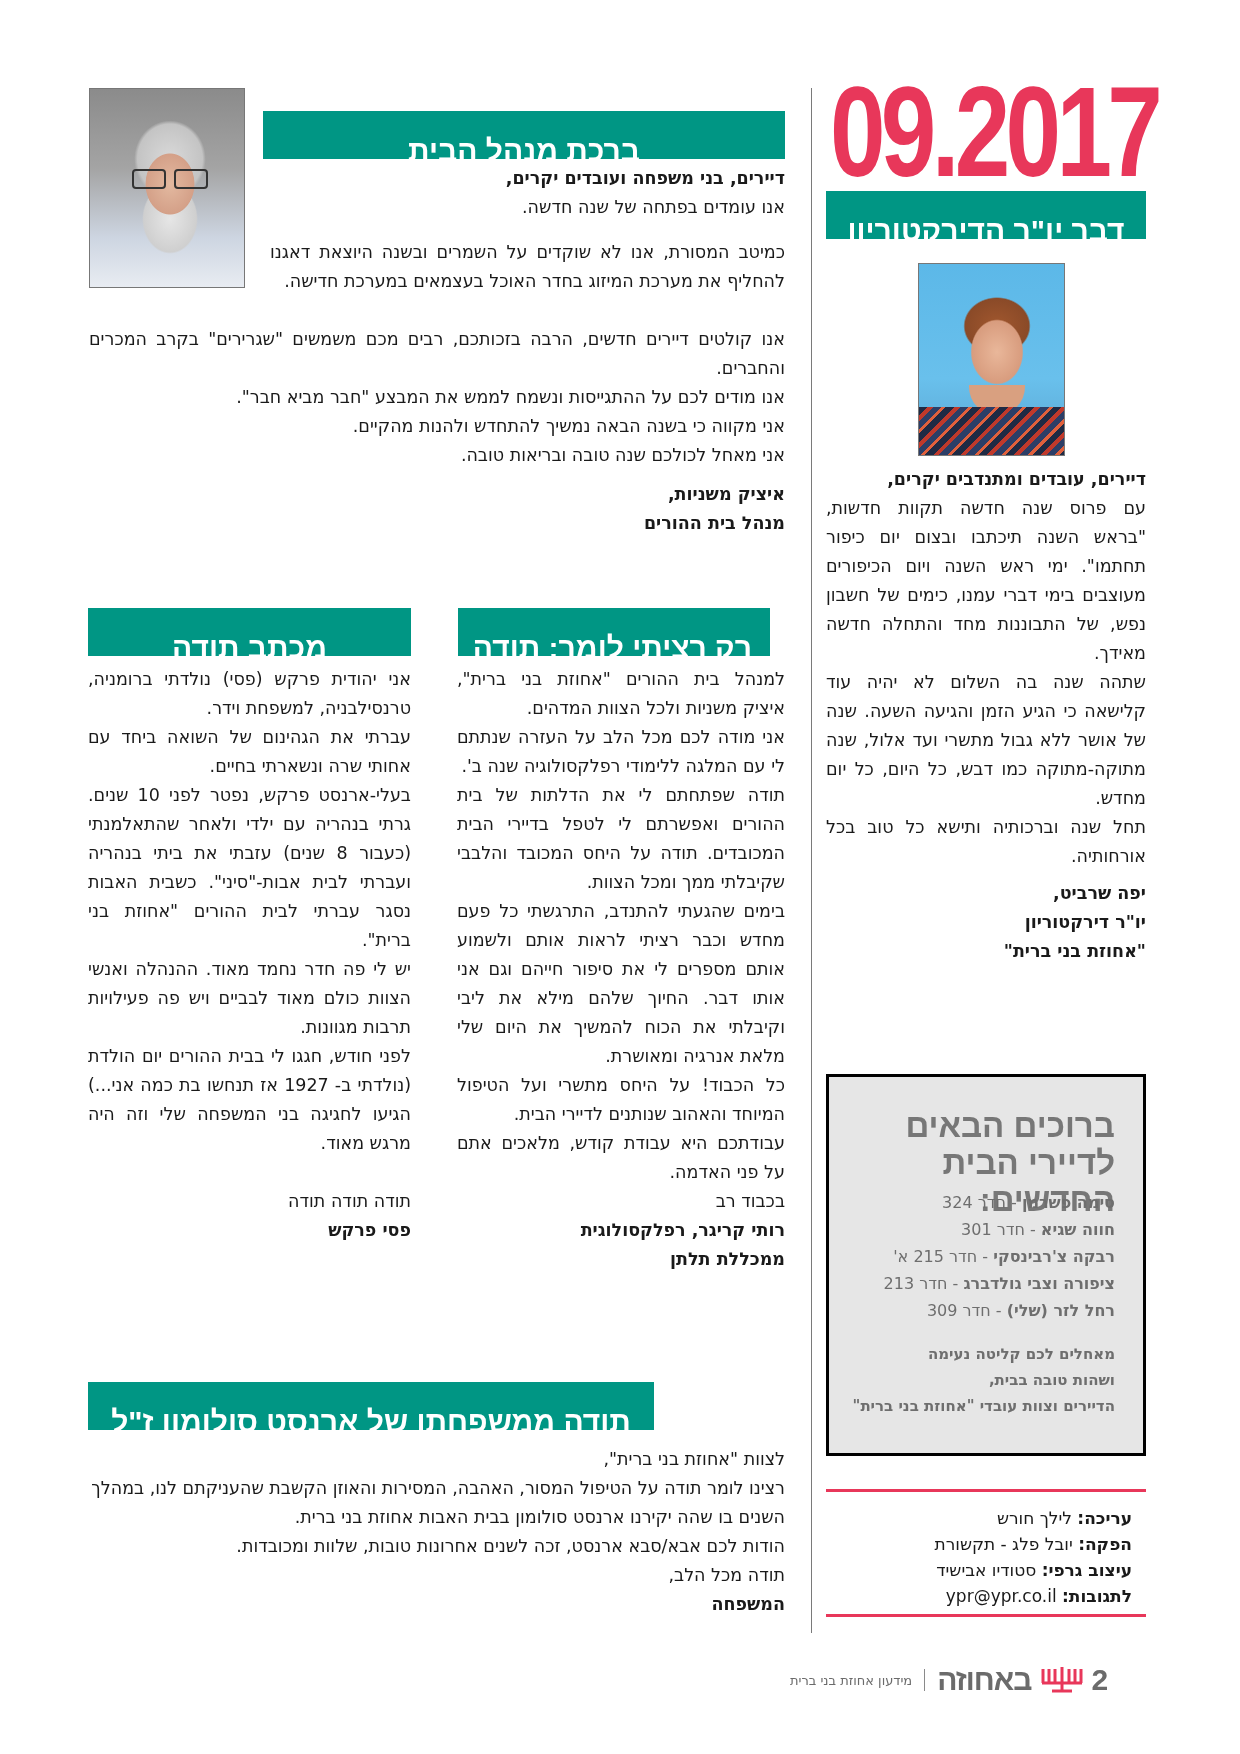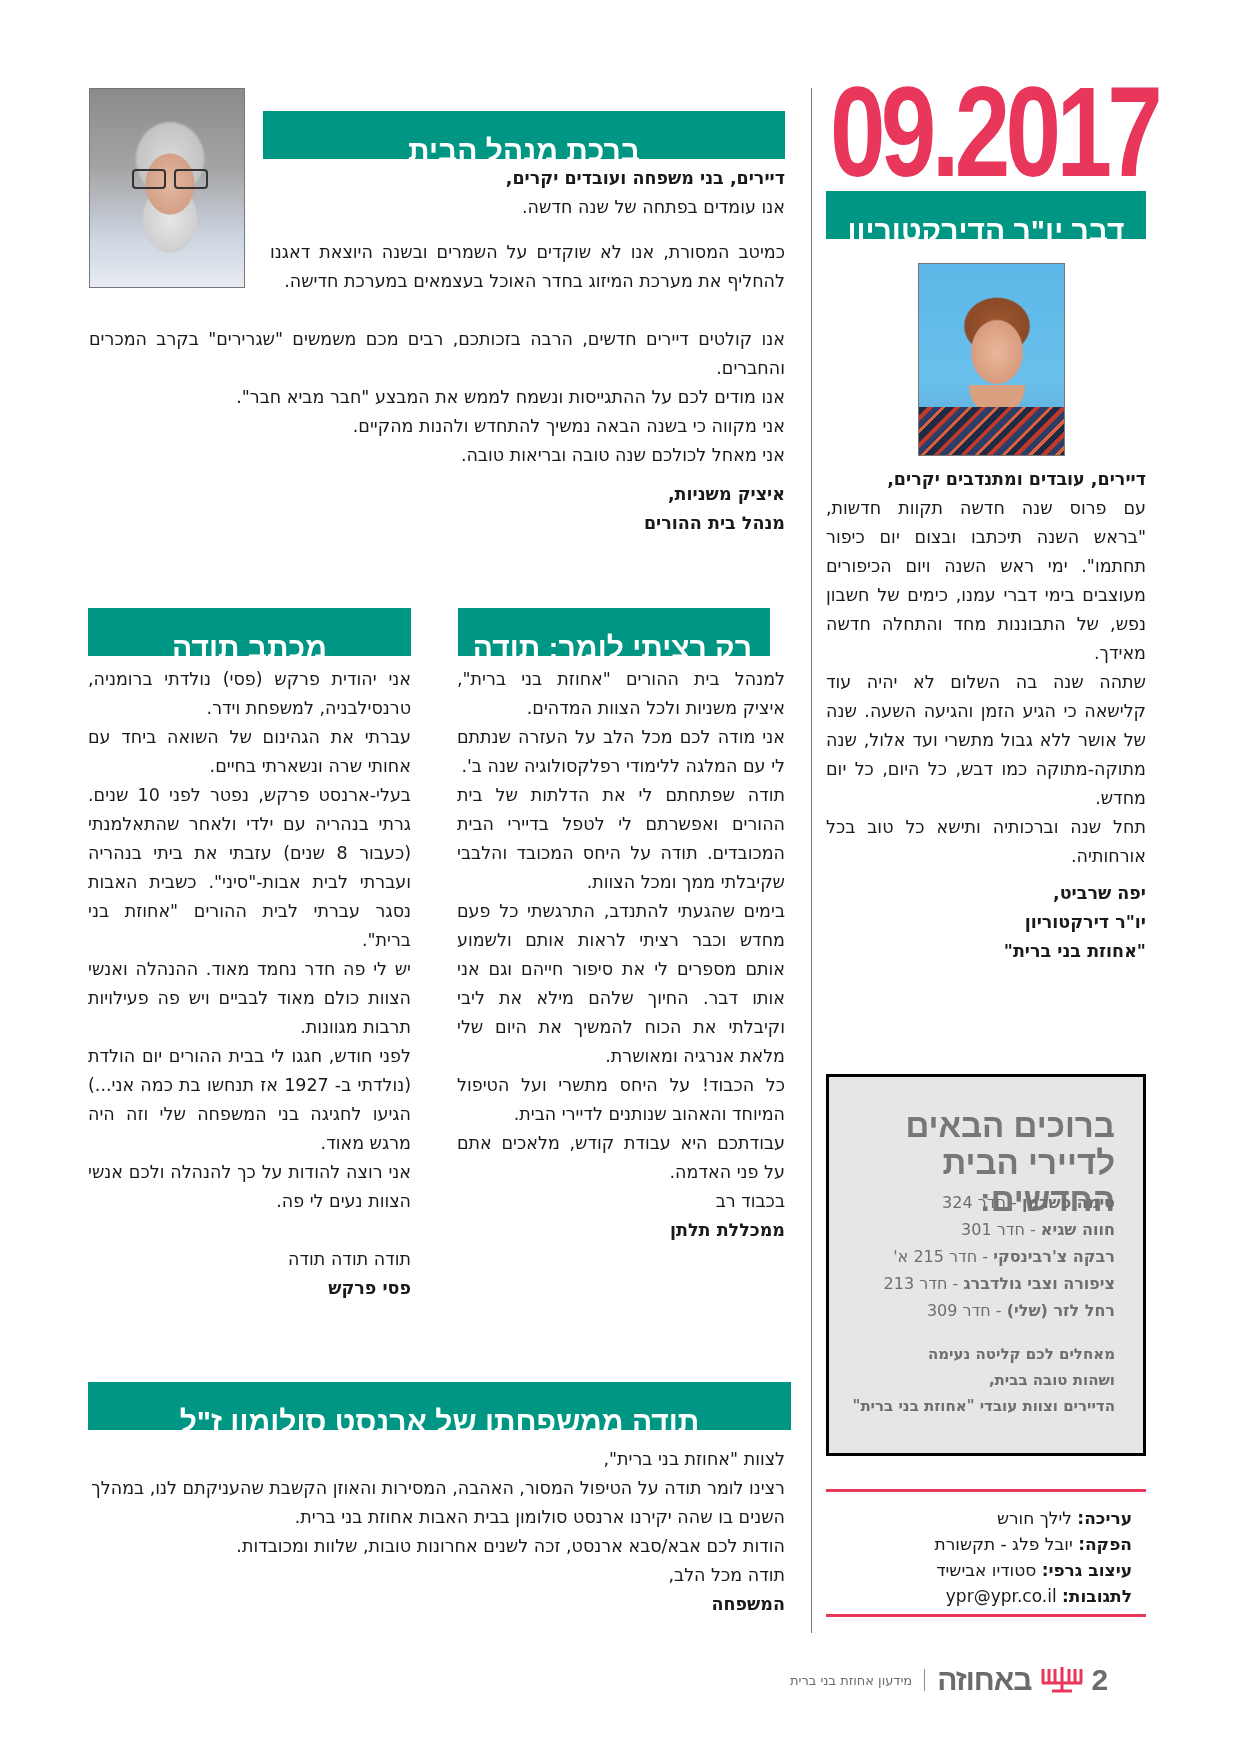--- a/index.html
+++ b/index.html
@@ -157,37 +157,37 @@
 <div class="teal-head" style="left:458px; top:608px; width:312px;">רק רציתי לומר: תודה</div>
 <div class="abs para" style="right:455px; top:665px; width:328px;">
   <p>למנהל בית ההורים "אחוזת בני ברית", איציק משניות ולכל הצוות המדהים.</p>
   <p>אני מודה לכם מכל הלב על העזרה שנתתם לי עם המלגה ללימודי רפלקסולוגיה שנה ב'.</p>
   <p>תודה שפתחתם לי את הדלתות של בית ההורים ואפשרתם לי לטפל בדיירי הבית המכובדים. תודה על היחס המכובד והלבבי שקיבלתי ממך ומכל הצוות.</p>
   <p>בימים שהגעתי להתנדב, התרגשתי כל פעם מחדש וכבר רציתי לראות אותם ולשמוע אותם מספרים לי את סיפור חייהם וגם אני אותו דבר. החיוך שלהם מילא את ליבי וקיבלתי את הכוח להמשיך את היום שלי מלאת אנרגיה ומאושרת.</p>
   <p>כל הכבוד! על היחס מתשרי ועל הטיפול המיוחד והאהוב שנותנים לדיירי הבית.</p>
   <p>עבודתכם היא עבודת קודש, מלאכים אתם על פני האדמה.</p>
   <p>בכבוד רב</p>
   <div class="bold">
+    <div>רותי קריגר, רפלקסולוגית</div>
     <div>ממכללת תלתן</div>
   </div>
 </div>
 
 <div class="teal-head" style="left:88px; top:608px; width:323px;">מכתב תודה</div>
 <div class="abs para" style="right:829px; top:665px; width:323px;">
   <p>אני יהודית פרקש (פסי) נולדתי ברומניה, טרנסילבניה, למשפחת וידר.</p>
   <p>עברתי את הגהינום של השואה ביחד עם אחותי שרה ונשארתי בחיים.</p>
   <p>בעלי-ארנסט פרקש, נפטר לפני 10 שנים. גרתי בנהריה עם ילדי ולאחר שהתאלמנתי (כעבור 8 שנים) עזבתי את ביתי בנהריה ועברתי לבית אבות-"סיני". כשבית האבות נסגר עברתי לבית ההורים "אחוזת בני ברית".</p>
   <p>יש לי פה חדר נחמד מאוד. ההנהלה ואנשי הצוות כולם מאוד לבביים ויש פה פעילויות תרבות מגוונות.</p>
   <p>לפני חודש, חגגו לי בבית ההורים יום הולדת (נולדתי ב- 1927 אז תנחשו בת כמה אני...) הגיעו לחגיגה בני המשפחה שלי וזה היה מרגש מאוד.</p>
-  <p>אני רוצה להודות על כך להנהלה ולכם אנשי הצוות נעים לי פה.</p>
   <p style="margin-top:29px;">תודה תודה תודה</p>
   <p class="bold">פסי פרקש</p>
 </div>
 
-<div class="teal-head" style="left:88px; top:1382px; width:703px;">תודה ממשפחתו של ארנסט סולומון ז"ל</div>
+<div class="teal-head" style="left:88px; top:1382px; width:566px;">תודה ממשפחתו של ארנסט סולומון ז"ל</div>
 <div class="abs para" style="right:455px; top:1445px; width:698px; text-align:right;">
   <p>לצוות "אחוזת בני ברית",</p>
   <p>רצינו לומר תודה על הטיפול המסור, האהבה, המסירות והאוזן הקשבת שהעניקתם לנו, במהלך השנים בו שהה יקירנו ארנסט סולומון בבית האבות אחוזת בני ברית.</p>
   <p>הודות לכם אבא/סבא ארנסט, זכה לשנים אחרונות טובות, שלוות ומכובדות.</p>
   <p>תודה מכל הלב,</p>
   <p class="bold">המשפחה</p>
 </div>
 
 <div class="footer">
   <span class="pg">2</span>

